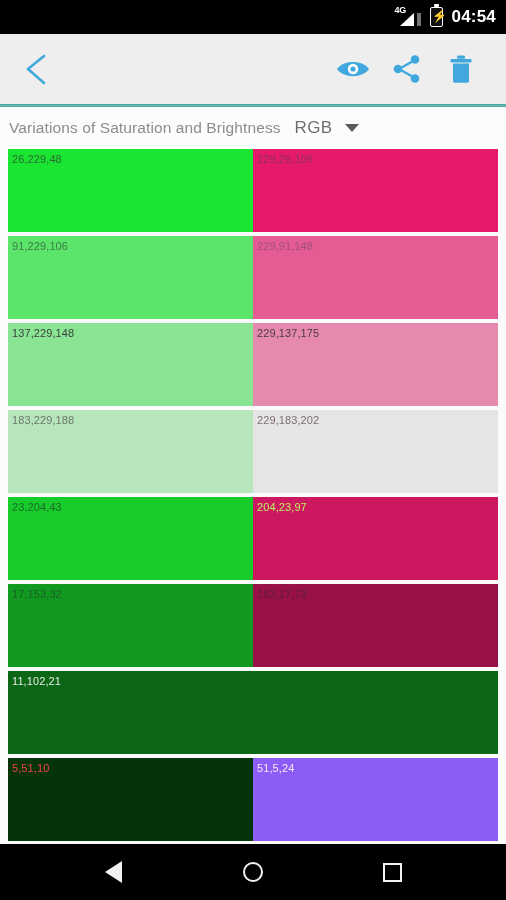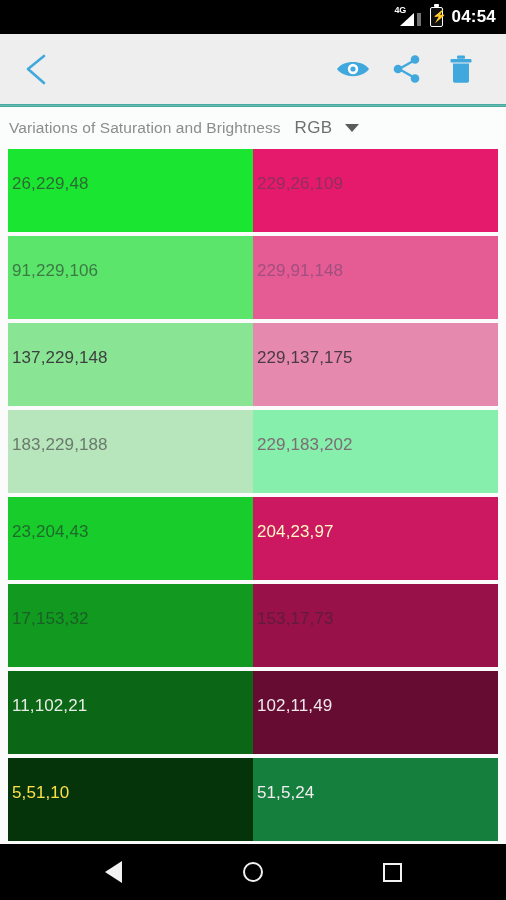--- a/index.html
+++ b/index.html
@@ -190,25 +190,24 @@
   .swatch {
     flex: 1 1 50%;
     position: relative;
     cursor: pointer;
     overflow: hidden;
   }
   .swatch-label {
     position: absolute;
     top: 3px;
     left: 4px;
-    font-size: 17px;
+    font-size: 11px;
     line-height: 14px;
     white-space: nowrap;
     letter-spacing: 0.1px;
-    margin-top: 25px;
   }
 
   
   .nav-bar {
     flex: 0 0 56px;
     height: 56px;
     background: #000000;
     display: flex;
     align-items: center;
     justify-content: space-around;
@@ -325,53 +324,50 @@
           <span class="swatch-label" style="color: rgb(61, 63, 62);">137,229,148</span>
         </div>
         <div class="swatch" style="background: rgb(229, 137, 175);">
           <span class="swatch-label" style="color: rgb(74, 58, 66);">229,137,175</span>
         </div>
       </div>
       <div class="swatch-row">
         <div class="swatch" style="background: rgb(183, 229, 188);">
           <span class="swatch-label" style="color: rgb(106, 122, 108);">183,229,188</span>
         </div>
-        <div class="swatch" style="background: #86efac;">
+        <div class="swatch" style="background: #e5e5e5;">
           <span class="swatch-label" style="color: rgb(125, 108, 116);">229,183,202</span>
         </div>
       </div>
       <div class="swatch-row">
         <div class="swatch" style="background: rgb(23, 204, 43);">
           <span class="swatch-label" style="color: rgb(31, 107, 43);">23,204,43</span>
         </div>
         <div class="swatch" style="background: rgb(204, 23, 97);">
-          <span class="swatch-label" style="color: #fef9c3;">204,23,97</span>
+          <span class="swatch-label" style="color: #bef264;">204,23,97</span>
         </div>
       </div>
       <div class="swatch-row">
         <div class="swatch" style="background: rgb(17, 153, 32);">
           <span class="swatch-label" style="color: rgb(26, 95, 37);">17,153,32</span>
         </div>
         <div class="swatch" style="background: rgb(153, 17, 73); padding-left: 18px;">
           <span class="swatch-label" style="color: rgb(95, 28, 59);">153,17,73</span>
         </div>
       </div>
       <div class="swatch-row">
         <div class="swatch" style="background: rgb(11, 102, 21);">
           <span class="swatch-label" style="color: rgb(232, 236, 232);">11,102,21</span>
         </div>
-        <div class="swatch" style="background: rgb(102, 11, 49);">
-          <span class="swatch-label" style="color: rgb(239, 233, 236);">102,11,49</span>
-        </div>
       </div>
       <div class="swatch-row">
         <div class="swatch" style="background: rgb(5, 51, 10);">
-          <span class="swatch-label" style="color: #fde047;">5,51,10</span>
-        </div>
-        <div class="swatch" style="background: #15803d;">
+          <span class="swatch-label" style="color: #ef4444;">5,51,10</span>
+        </div>
+        <div class="swatch" style="background: #8b5cf6;">
           <span class="swatch-label" style="color: rgb(242, 236, 239);">51,5,24</span>
         </div>
       </div>
     </div>
 
   <div class="nav-bar">
     <div class="nav-btn">
       <span class="nav-back"></span>
     </div>
     <div class="nav-btn">

